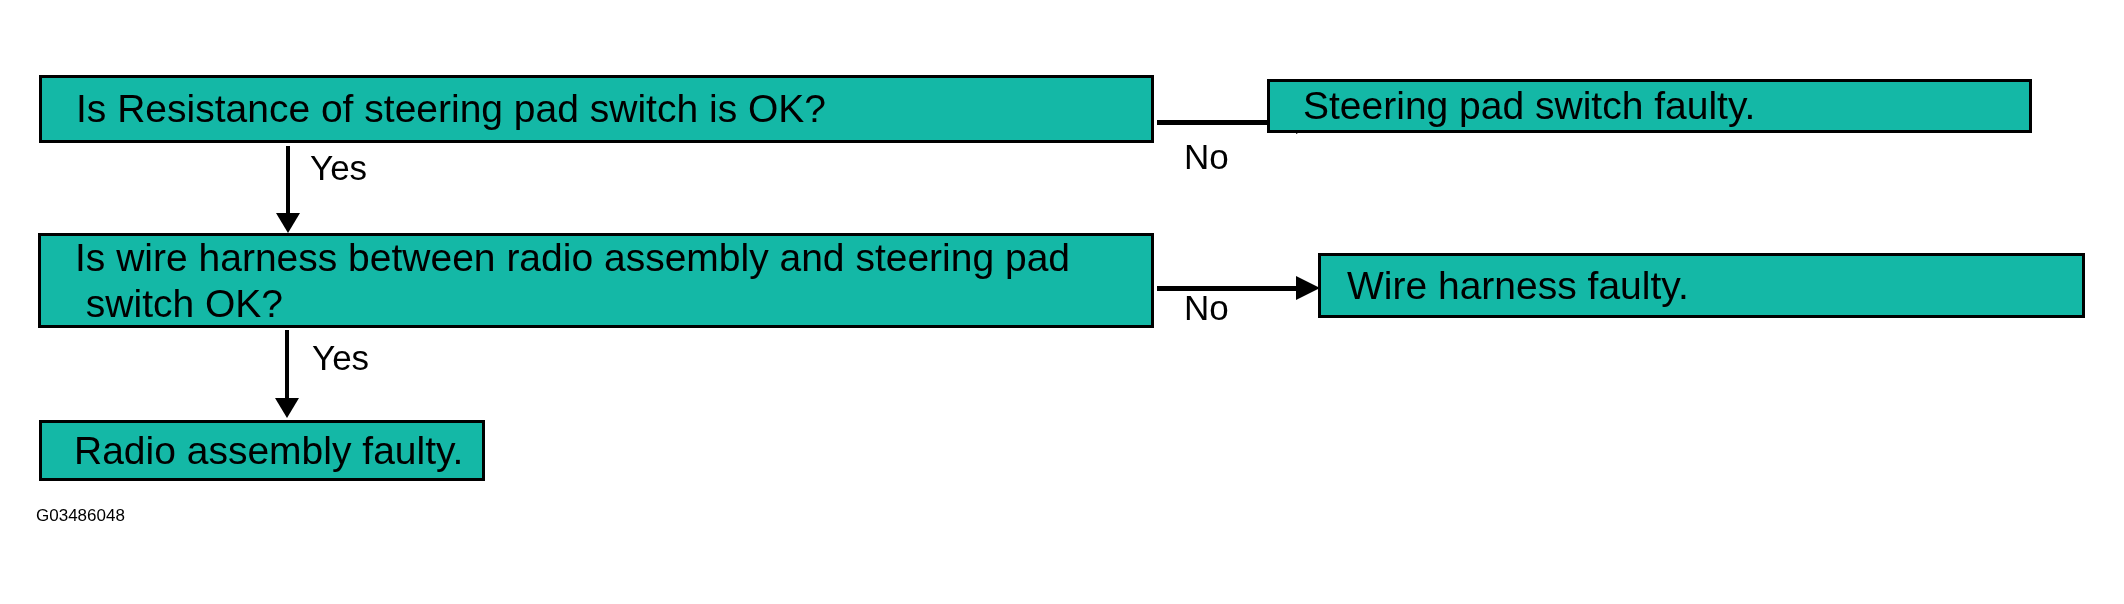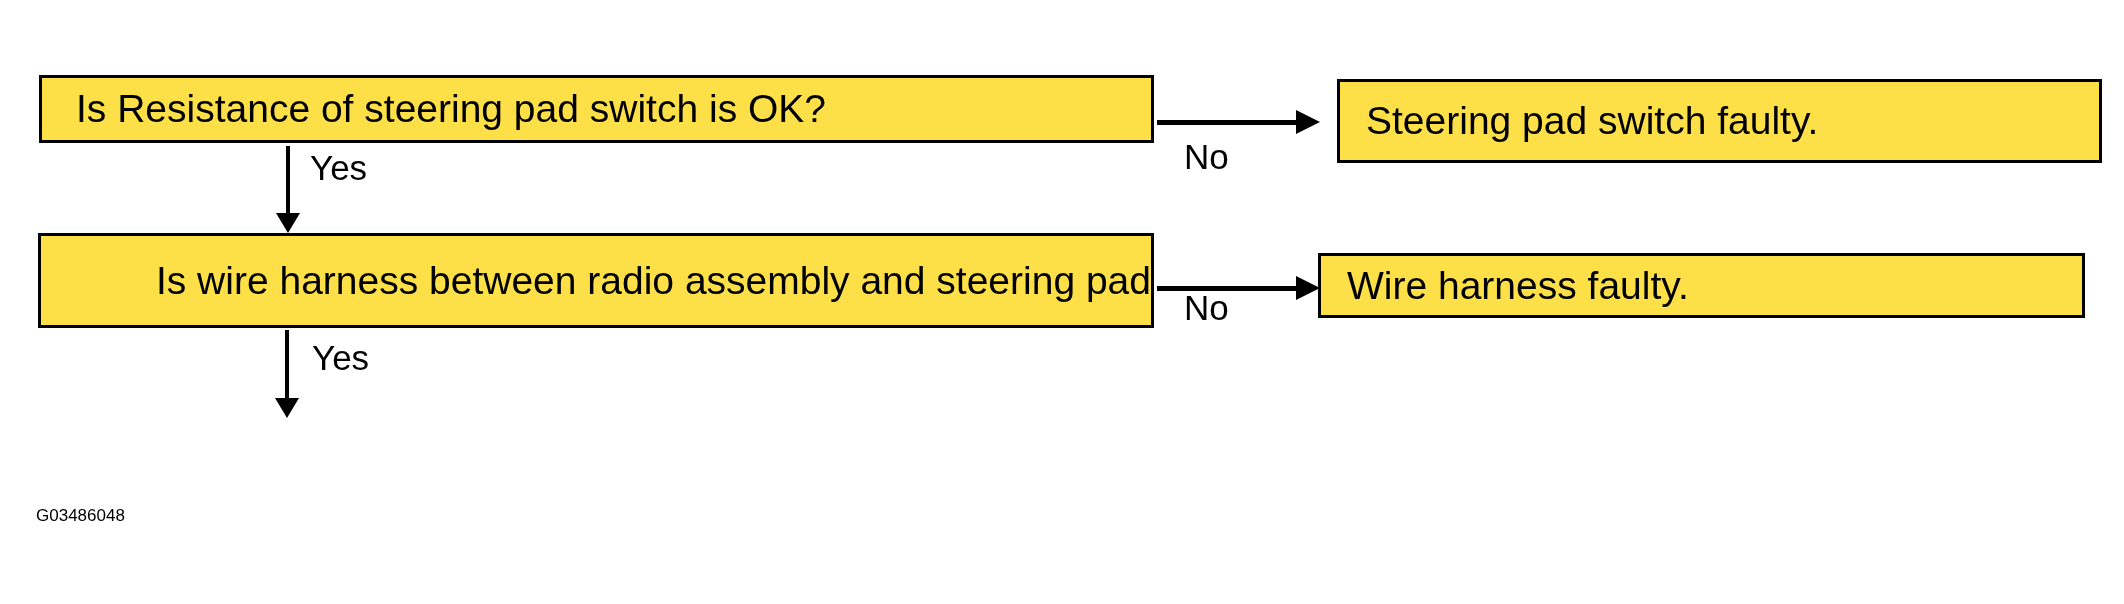--- a/index.html
+++ b/index.html
@@ -13,34 +13,34 @@
     height: 604px;
     background: #ffffff;
     font-family: "Liberation Sans", sans-serif;
     color: #000000;
     overflow: hidden;
   }
   .node {
     position: absolute;
     box-sizing: border-box;
     border: 3px solid #000000;
-    background: #fde047;
+    background: #14b8a6;
     font-size: 39px;
     line-height: 46px;
     display: flex;
     flex-direction: column;
     justify-content: center;
   }
   .node .txt {
     white-space: pre;
   }
   
   .q1 { left: 39px;   top: 75px;  width: 1115px; height: 68px; padding-left: 34px; }
-  .r1 { left: 1337px; top: 79px;  width: 765px;  height: 84px; padding-left: 26px; }
-  .q2 { left: 38px;   top: 233px; width: 1116px; height: 95px; padding-left: 34px; align-items: flex-end; }
+  .r1 { left: 1267px; top: 79px;  width: 765px;  height: 54px; padding-left: 33px; }
+  .q2 { left: 38px;   top: 233px; width: 1116px; height: 95px; padding-left: 34px; }
   .r2 { left: 1318px; top: 245px; width: 767px;  height: 65px; padding-left: 26px; margin-top: 8px; }
   .r3 { left: 39px;   top: 420px; width: 446px;  height: 61px; padding-left: 32px; }
   
   .hline {
     position: absolute;
     height: 5px;
     background: #000000;
   }
   .vline {
     position: absolute;
@@ -104,30 +104,34 @@
   <div class="node r1">
     <div class="txt">Steering pad switch faulty.</div>
   </div>
 
   <div class="vline yes1-line"></div>
   <div class="head-down yes1-head"></div>
   <div class="edge-label yes1-label">Yes</div>
 
   <div class="node q2">
     <div class="txt">Is wire harness between radio assembly and steering pad</div>
+    <div class="txt"> switch OK?</div>
   </div>
 
   <div class="hline no2-line"></div>
   <div class="head-right no2-head"></div>
   <div class="edge-label no2-label">No</div>
 
   <div class="node r2">
     <div class="txt">Wire harness faulty.</div>
   </div>
 
   <div class="vline yes2-line"></div>
   <div class="head-down yes2-head"></div>
   <div class="edge-label yes2-label">Yes</div>
 
+  <div class="node r3">
+    <div class="txt">Radio assembly faulty.</div>
+  </div>
 
   <div class="fig-code">G03486048</div>
 
 </div>
 
 </body></html>

